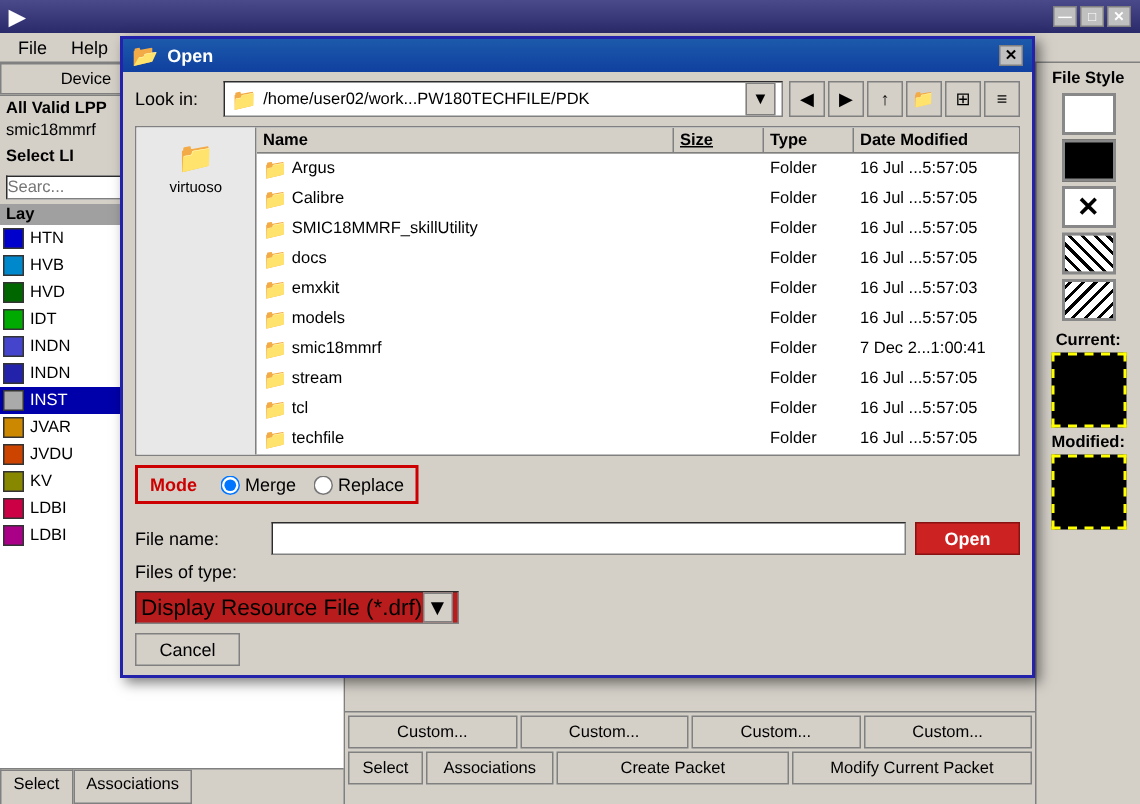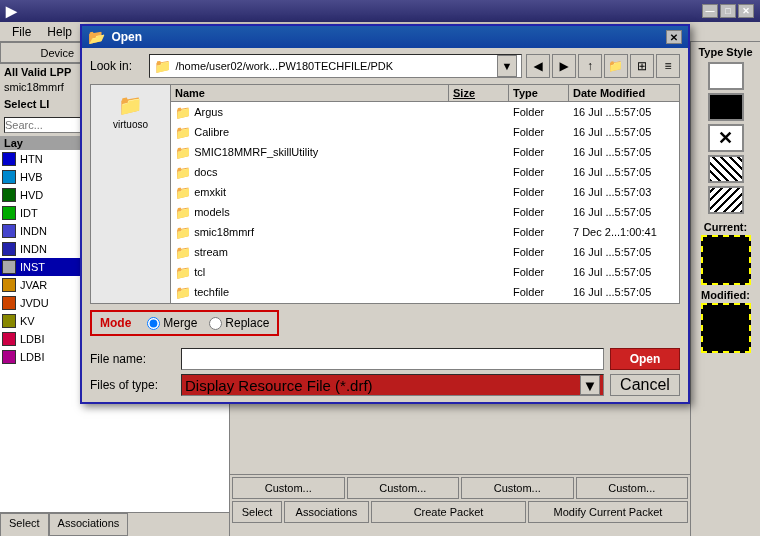--- a/index.html
+++ b/index.html
@@ -580,22 +580,23 @@
       color: white;
       border: 1px solid #881111;
       font-size: 12px;
       font-weight: bold;
       cursor: pointer;
     }
 
     
     .filetype-row {
       display: flex;
-      align-items: center;
+      align-items: flex-start;
       gap: 6px;
+      flex-direction: column;
     }
     .filetype-label {
       font-size: 12px;
       min-width: 85px;
     }
     .filetype-combo {
       flex: 1;
       height: 22px;
       background: #b91c1c;
       border: 1px inset #808080;
@@ -613,21 +614,21 @@
       display: flex;
       align-items: center;
       justify-content: center;
       cursor: pointer;
     }
     .cancel-btn {
       width: 70px;
       height: 22px;
       background: #d4d0c8;
       border: 1px solid #808080;
-      font-size: 16px;
+      font-size: 12px;
       cursor: pointer;
     }
 
     
     .cadence-logo {
       position: absolute;
       top: 42px;
       right: 0;
       font-size: 18px;
       font-weight: bold;
@@ -742,21 +743,21 @@
         <div class="bottom-action-row">
           <button class="select-btn">Select</button>
           <button class="assoc-btn">Associations</button>
           <button class="create-packet-btn">Create Packet</button>
           <button class="modify-packet-btn">Modify Current Packet</button>
         </div>
       </div>
     </div>
 
     <div class="fill-sidebar">
-      <div class="fill-style-label">Type Style</div>
+      <div class="fill-style-label">File Style</div>
       <div class="fill-swatch fill-white"></div>
       <div class="fill-swatch fill-black"></div>
       <div class="fill-swatch fill-x">✕</div>
       <div class="fill-swatch fill-diag"></div>
       <div class="fill-swatch fill-diag2"></div>
       <div class="current-label">Current:</div>
       <div class="current-swatch"></div>
       <div class="modified-label">Modified:</div>
       <div class="modified-swatch"></div>
     </div>

